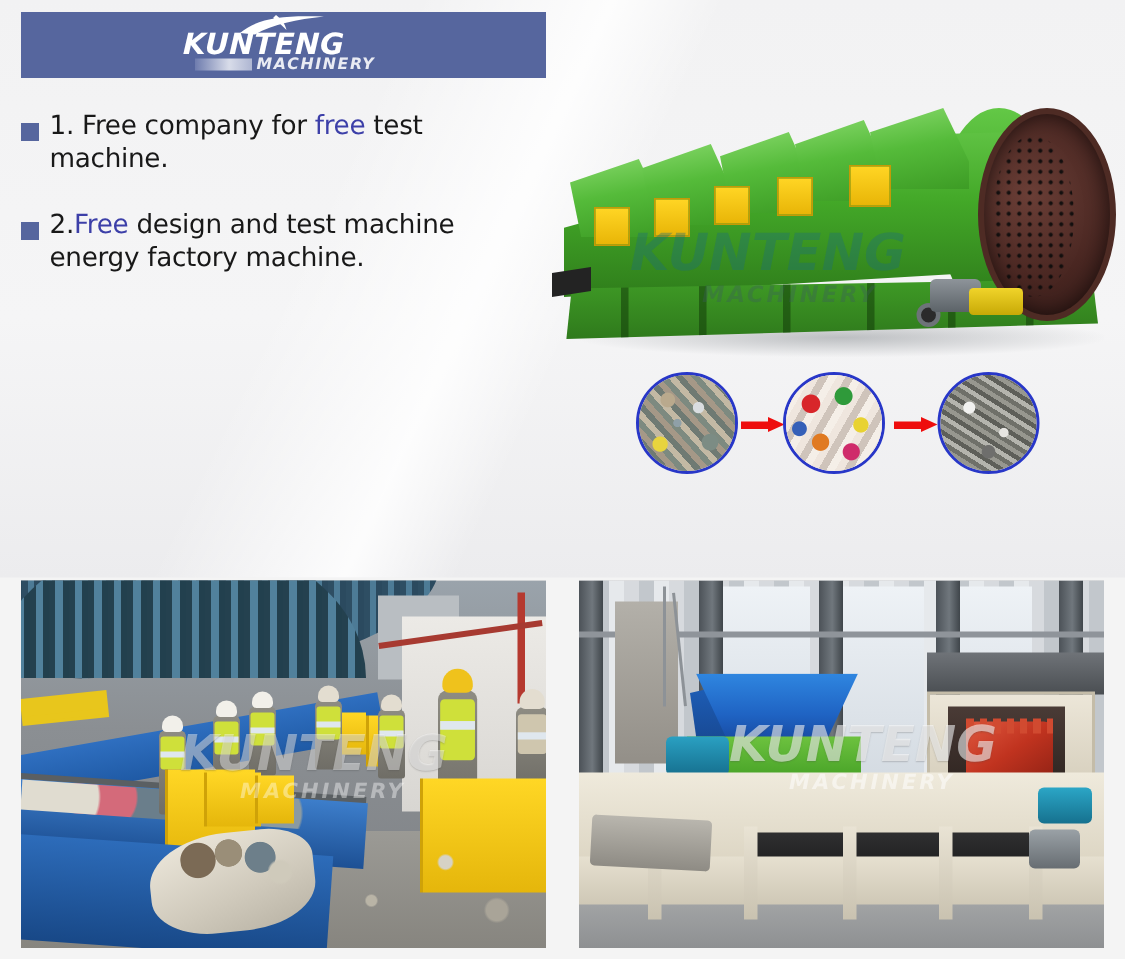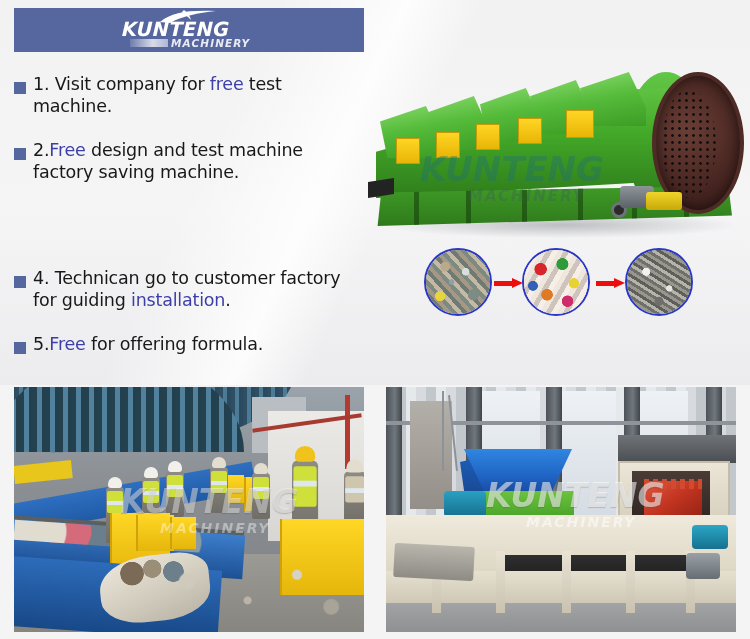--- a/index.html
+++ b/index.html
@@ -493,46 +493,33 @@
     </div>
   </div>
 </div>
 
 <div class="features">
 
   <div class="f-item f1">
     <div class="f-bullet"></div>
     <div class="f-text">
       <span>1.</span>
-      <span>Visit company for </span><span class="hl">free</span><span> test machine.</span>
+      <span>Free company for </span><span class="hl">free</span><span> test machine.</span>
     </div>
   </div>
 
   <div class="f-item f2">
     <div class="f-bullet"></div>
     <div class="f-text">
-      <span>2.</span><span class="hl">Free</span><span> design and test machine factory saving machine.</span>
+      <span>2.</span><span class="hl">Free</span><span> design and test machine energy factory machine.</span>
     </div>
   </div>
 
 
-  <div class="f-item f4">
-    <div class="f-bullet"></div>
-    <div class="f-text">
-      <span>4.</span>
-      <span>Technican go to customer factory for guiding </span><span class="hl">installation</span><span>.</span>
-    </div>
-  </div>
-
-  <div class="f-item f5">
-    <div class="f-bullet"></div>
-    <div class="f-text">
-      <span>5.</span><span class="hl">Free</span><span> for offering formula.</span>
-    </div>
-  </div>
+
 </div>
 
 <div class="hero">
   <div class="m-shadow"></div>
 
   <div class="m-endcyl"></div>
   <div class="m-drumbody"></div>
 
   <div class="m-tophoods">
     <div class="hood" style="left:0px;   bottom:-4px; width:62px; height:52px;"></div>

